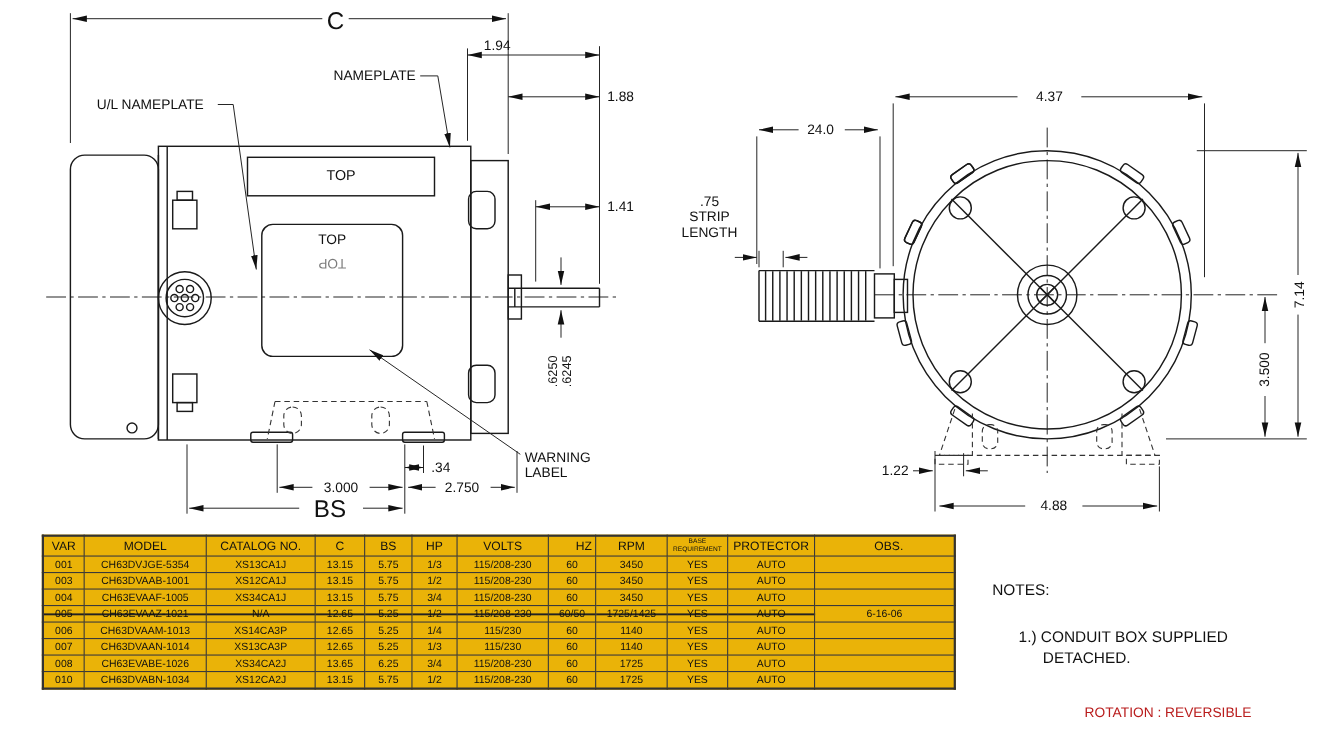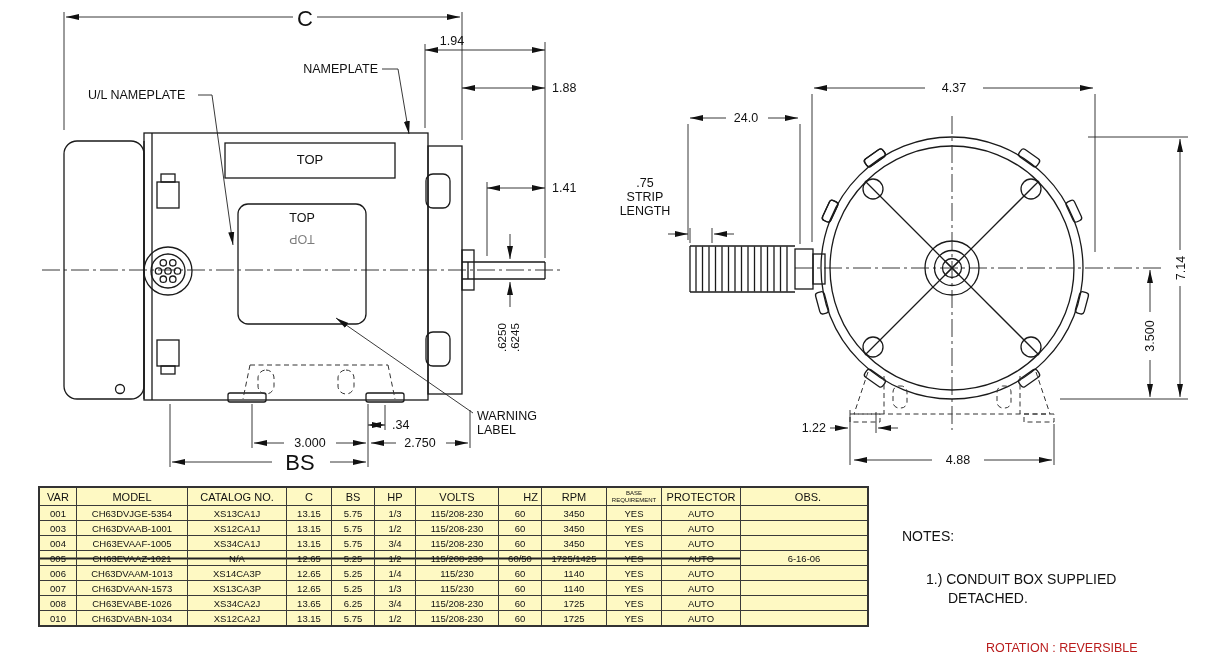--- a/index.html
+++ b/index.html
@@ -11,21 +11,21 @@
   .obj line,.obj rect,.obj circle,.obj path{fill:none;stroke:#1a1a1a;stroke-width:1.3;}
   .hid line,.hid rect,.hid path{fill:none;stroke:#333;stroke-width:1;stroke-dasharray:5 3.5;}
   .cl{fill:none;stroke:#222;stroke-width:0.9;stroke-dasharray:18 4 3 4;}
   .dim line,.dim path{fill:none;stroke:#222;stroke-width:0.9;}
   svg text{font-family:"Liberation Sans",sans-serif;font-size:12.5px;fill:#111;}
   svg text.big{font-size:22px;}
   svg text.mid{font-size:13px;}
   svg text.sm{font-size:11.5px;}
 
   
-  #spec-table{position:absolute;left:38px;top:486px;border-collapse:collapse;background:#fef9c3;border:2px solid #333;}
+  #spec-table{position:absolute;left:38px;top:486px;border-collapse:collapse;background:#eab308;border:2px solid #333;}
   #spec-table th,#spec-table td{border:1px solid #3a3a3a;text-align:center;white-space:nowrap;color:#111;}
   #spec-table th{font-size:11px;font-weight:normal;height:17px;padding:0 3px;}
   #spec-table td{font-size:9.5px;height:14px;padding:0 2px;}
   #spec-table th:nth-child(1){width:30px;}
   #spec-table th:nth-child(2){width:104px;}
   #spec-table th:nth-child(3){width:92px;}
   #spec-table th:nth-child(4){width:38px;}
   #spec-table th:nth-child(5){width:36px;}
   #spec-table th:nth-child(6){width:34px;}
   #spec-table th:nth-child(7){width:76px;text-align:center;}
@@ -377,21 +377,21 @@
           <td>1/4</td>
           <td>115/230</td>
           <td>60</td>
           <td>1140</td>
           <td>YES</td>
           <td>AUTO</td>
           <td></td>
         </tr>
         <tr>
           <td>007</td>
-          <td>CH63DVAAN-1573</td>
+          <td>CH63DVAAN-1014</td>
           <td>XS13CA3P</td>
           <td>12.65</td>
           <td>5.25</td>
           <td>1/3</td>
           <td>115/230</td>
           <td>60</td>
           <td>1140</td>
           <td>YES</td>
           <td>AUTO</td>
           <td></td>

